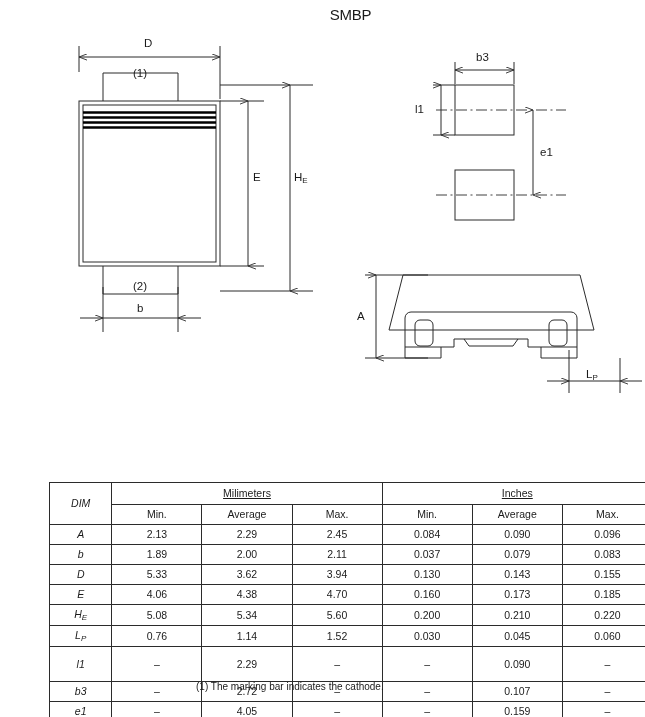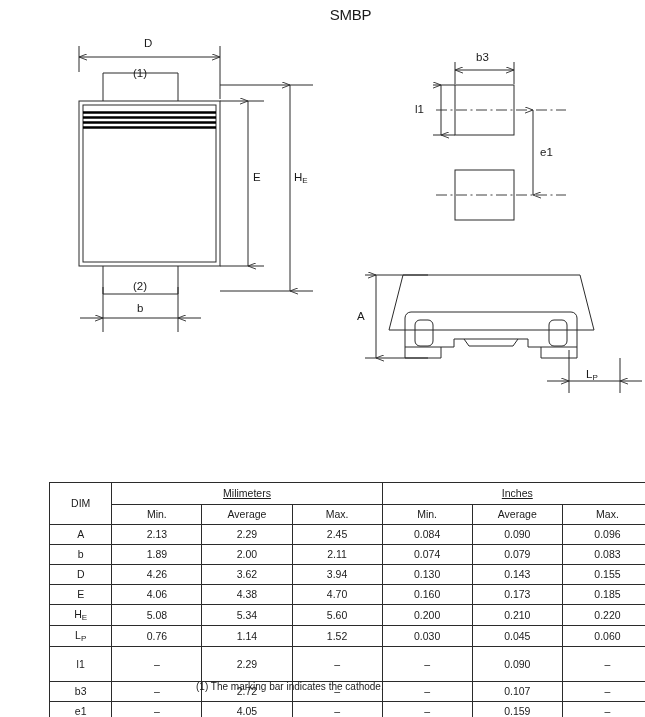--- a/index.html
+++ b/index.html
@@ -80,20 +80,21 @@
     height: 19px;
     line-height: 19px;
   }
   table.dim-table th.grp {
     height: 21px;
     line-height: 21px;
     text-decoration: underline;
   }
   table.dim-table .dimcol {
     width: 62px;
+    font-style: italic;
   }
   table.dim-table .datacol {
     width: 90px;
   }
   table.dim-table td.tall {
     height: 34px;
     line-height: 34px;
   }
   table.dim-table sub {
     font-size: 8px;
@@ -272,27 +273,27 @@
             <td class="datacol">2.45</td>
             <td class="datacol">0.084</td>
             <td class="datacol">0.090</td>
             <td class="datacol">0.096</td>
           </tr>
           <tr>
             <td class="dimcol"><span>b</span></td>
             <td class="datacol">1.89</td>
             <td class="datacol">2.00</td>
             <td class="datacol">2.11</td>
-            <td class="datacol">0.074</td>
+            <td class="datacol">0.037</td>
             <td class="datacol">0.079</td>
             <td class="datacol">0.083</td>
           </tr>
           <tr>
             <td class="dimcol"><span>D</span></td>
-            <td class="datacol">4.26</td>
+            <td class="datacol">5.33</td>
             <td class="datacol">3.62</td>
             <td class="datacol">3.94</td>
             <td class="datacol">0.130</td>
             <td class="datacol">0.143</td>
             <td class="datacol">0.155</td>
           </tr>
           <tr>
             <td class="dimcol"><span>E</span></td>
             <td class="datacol">4.06</td>
             <td class="datacol">4.38</td>

